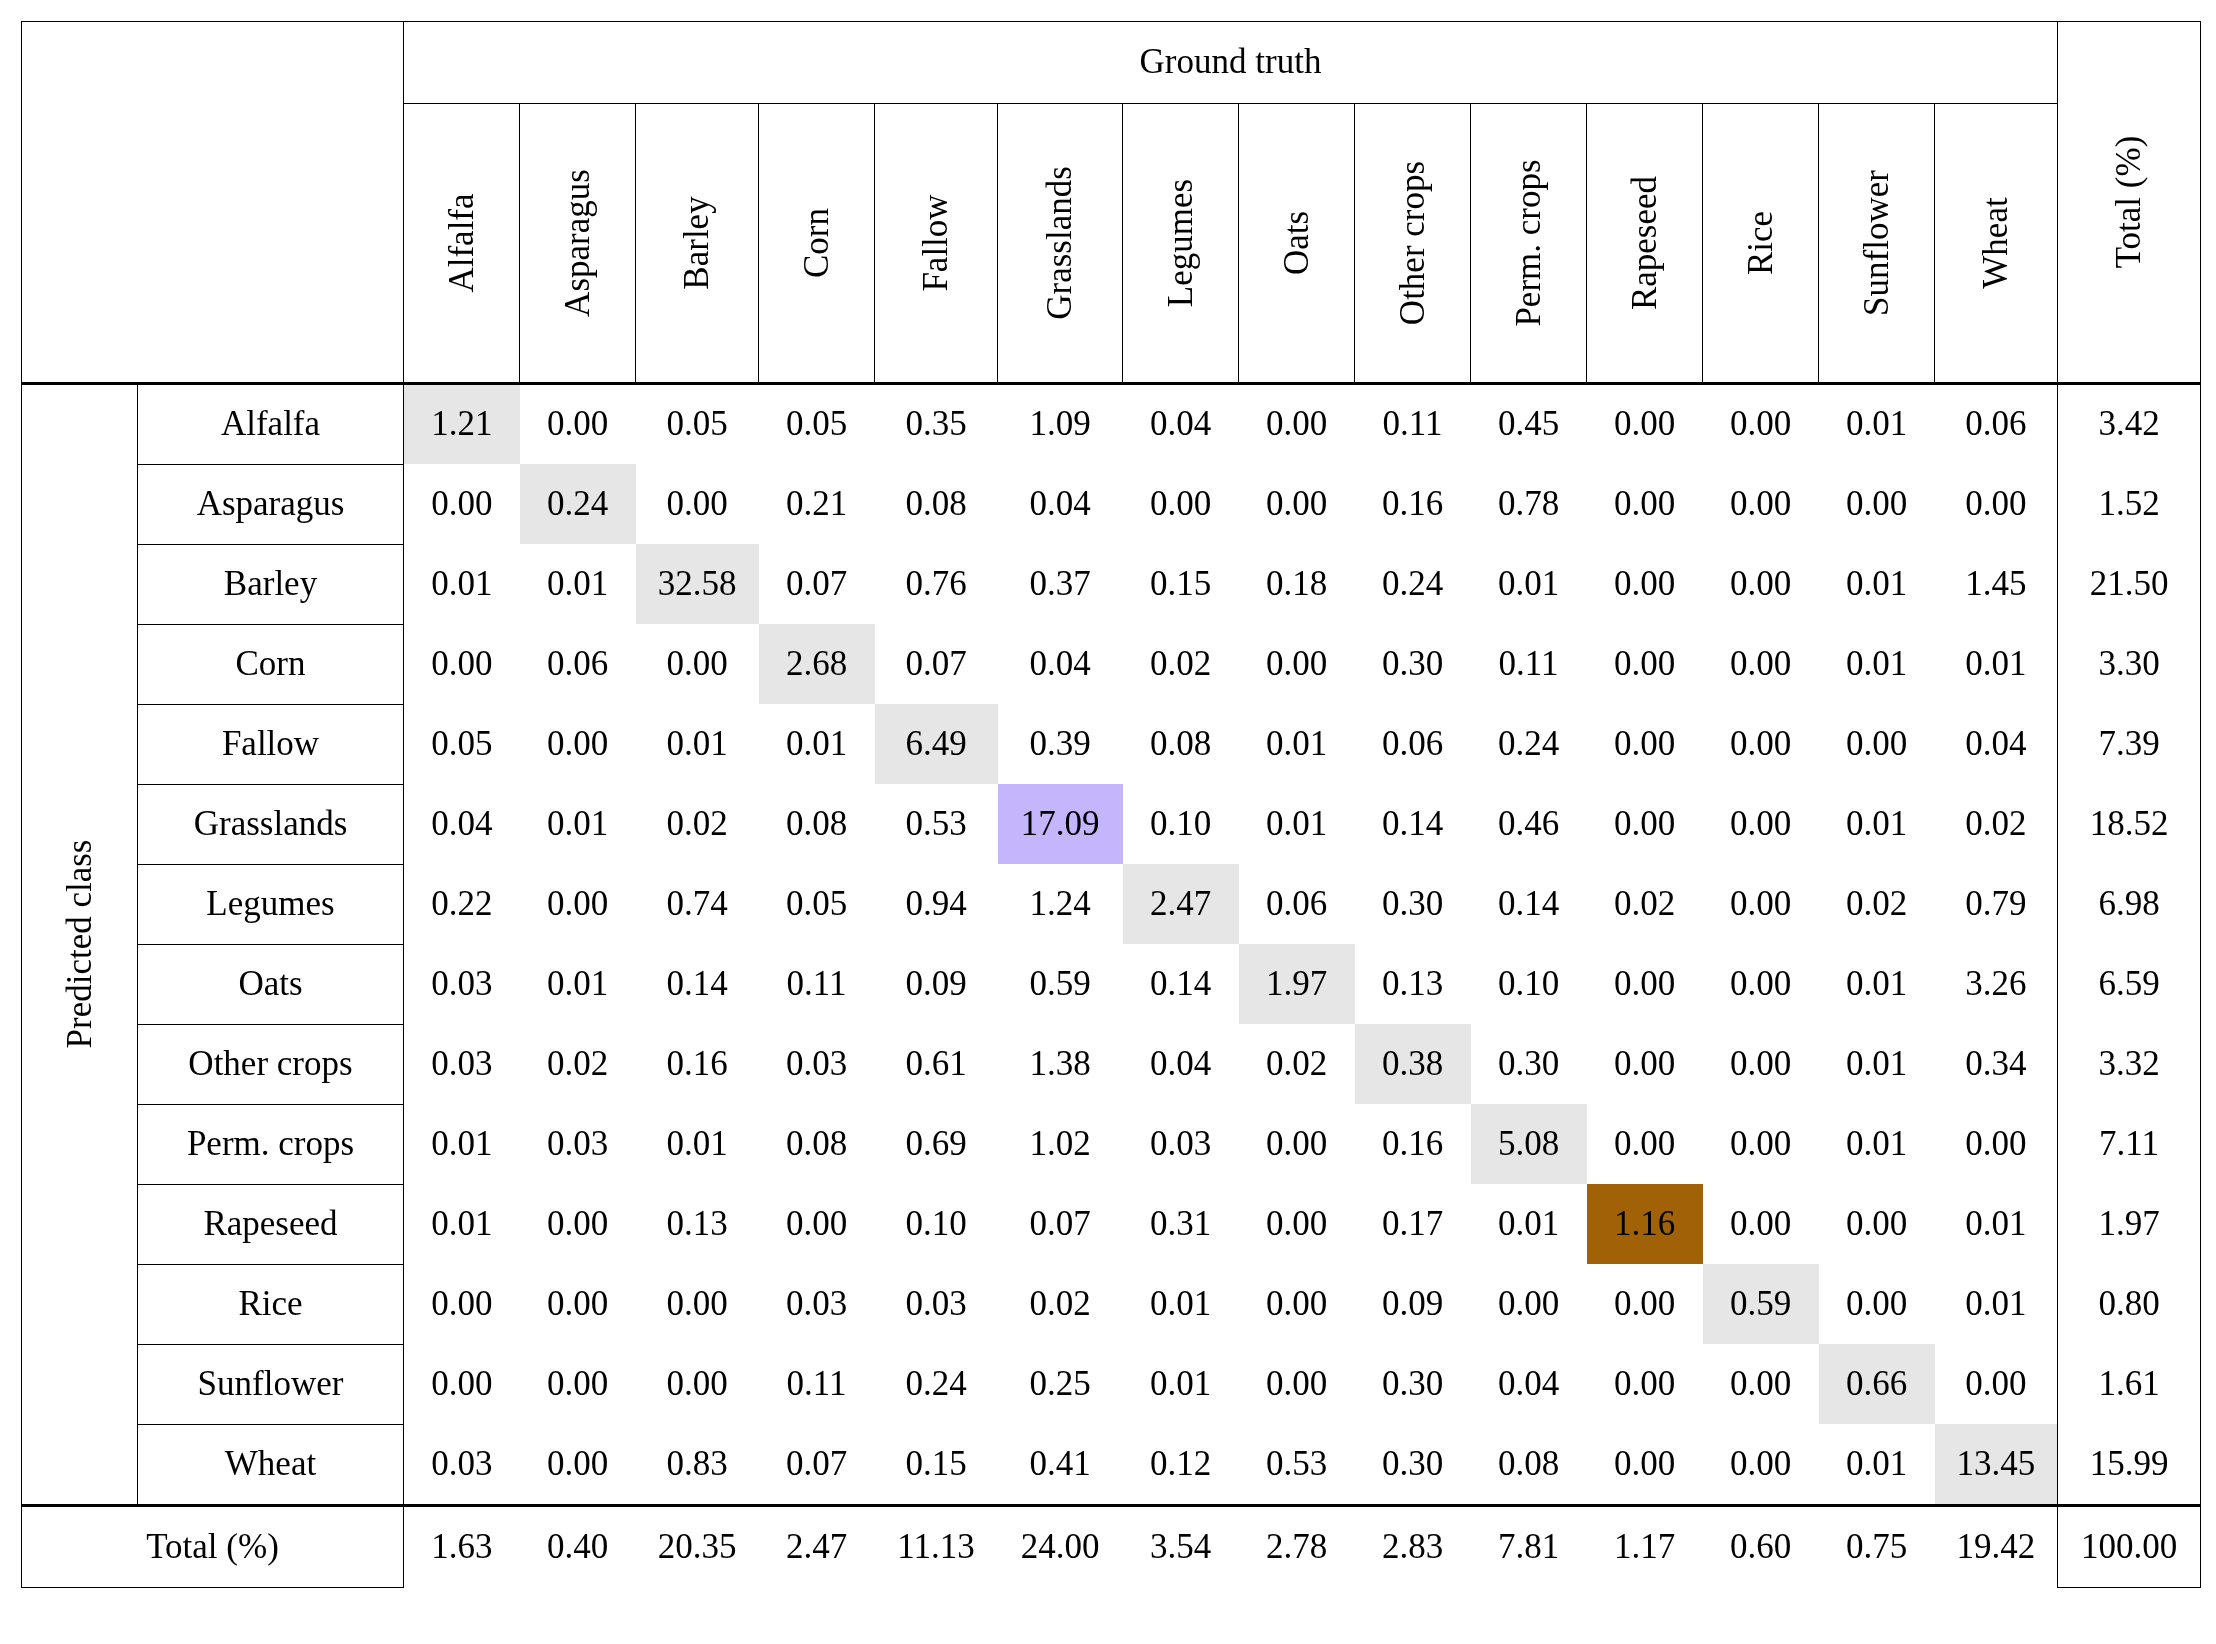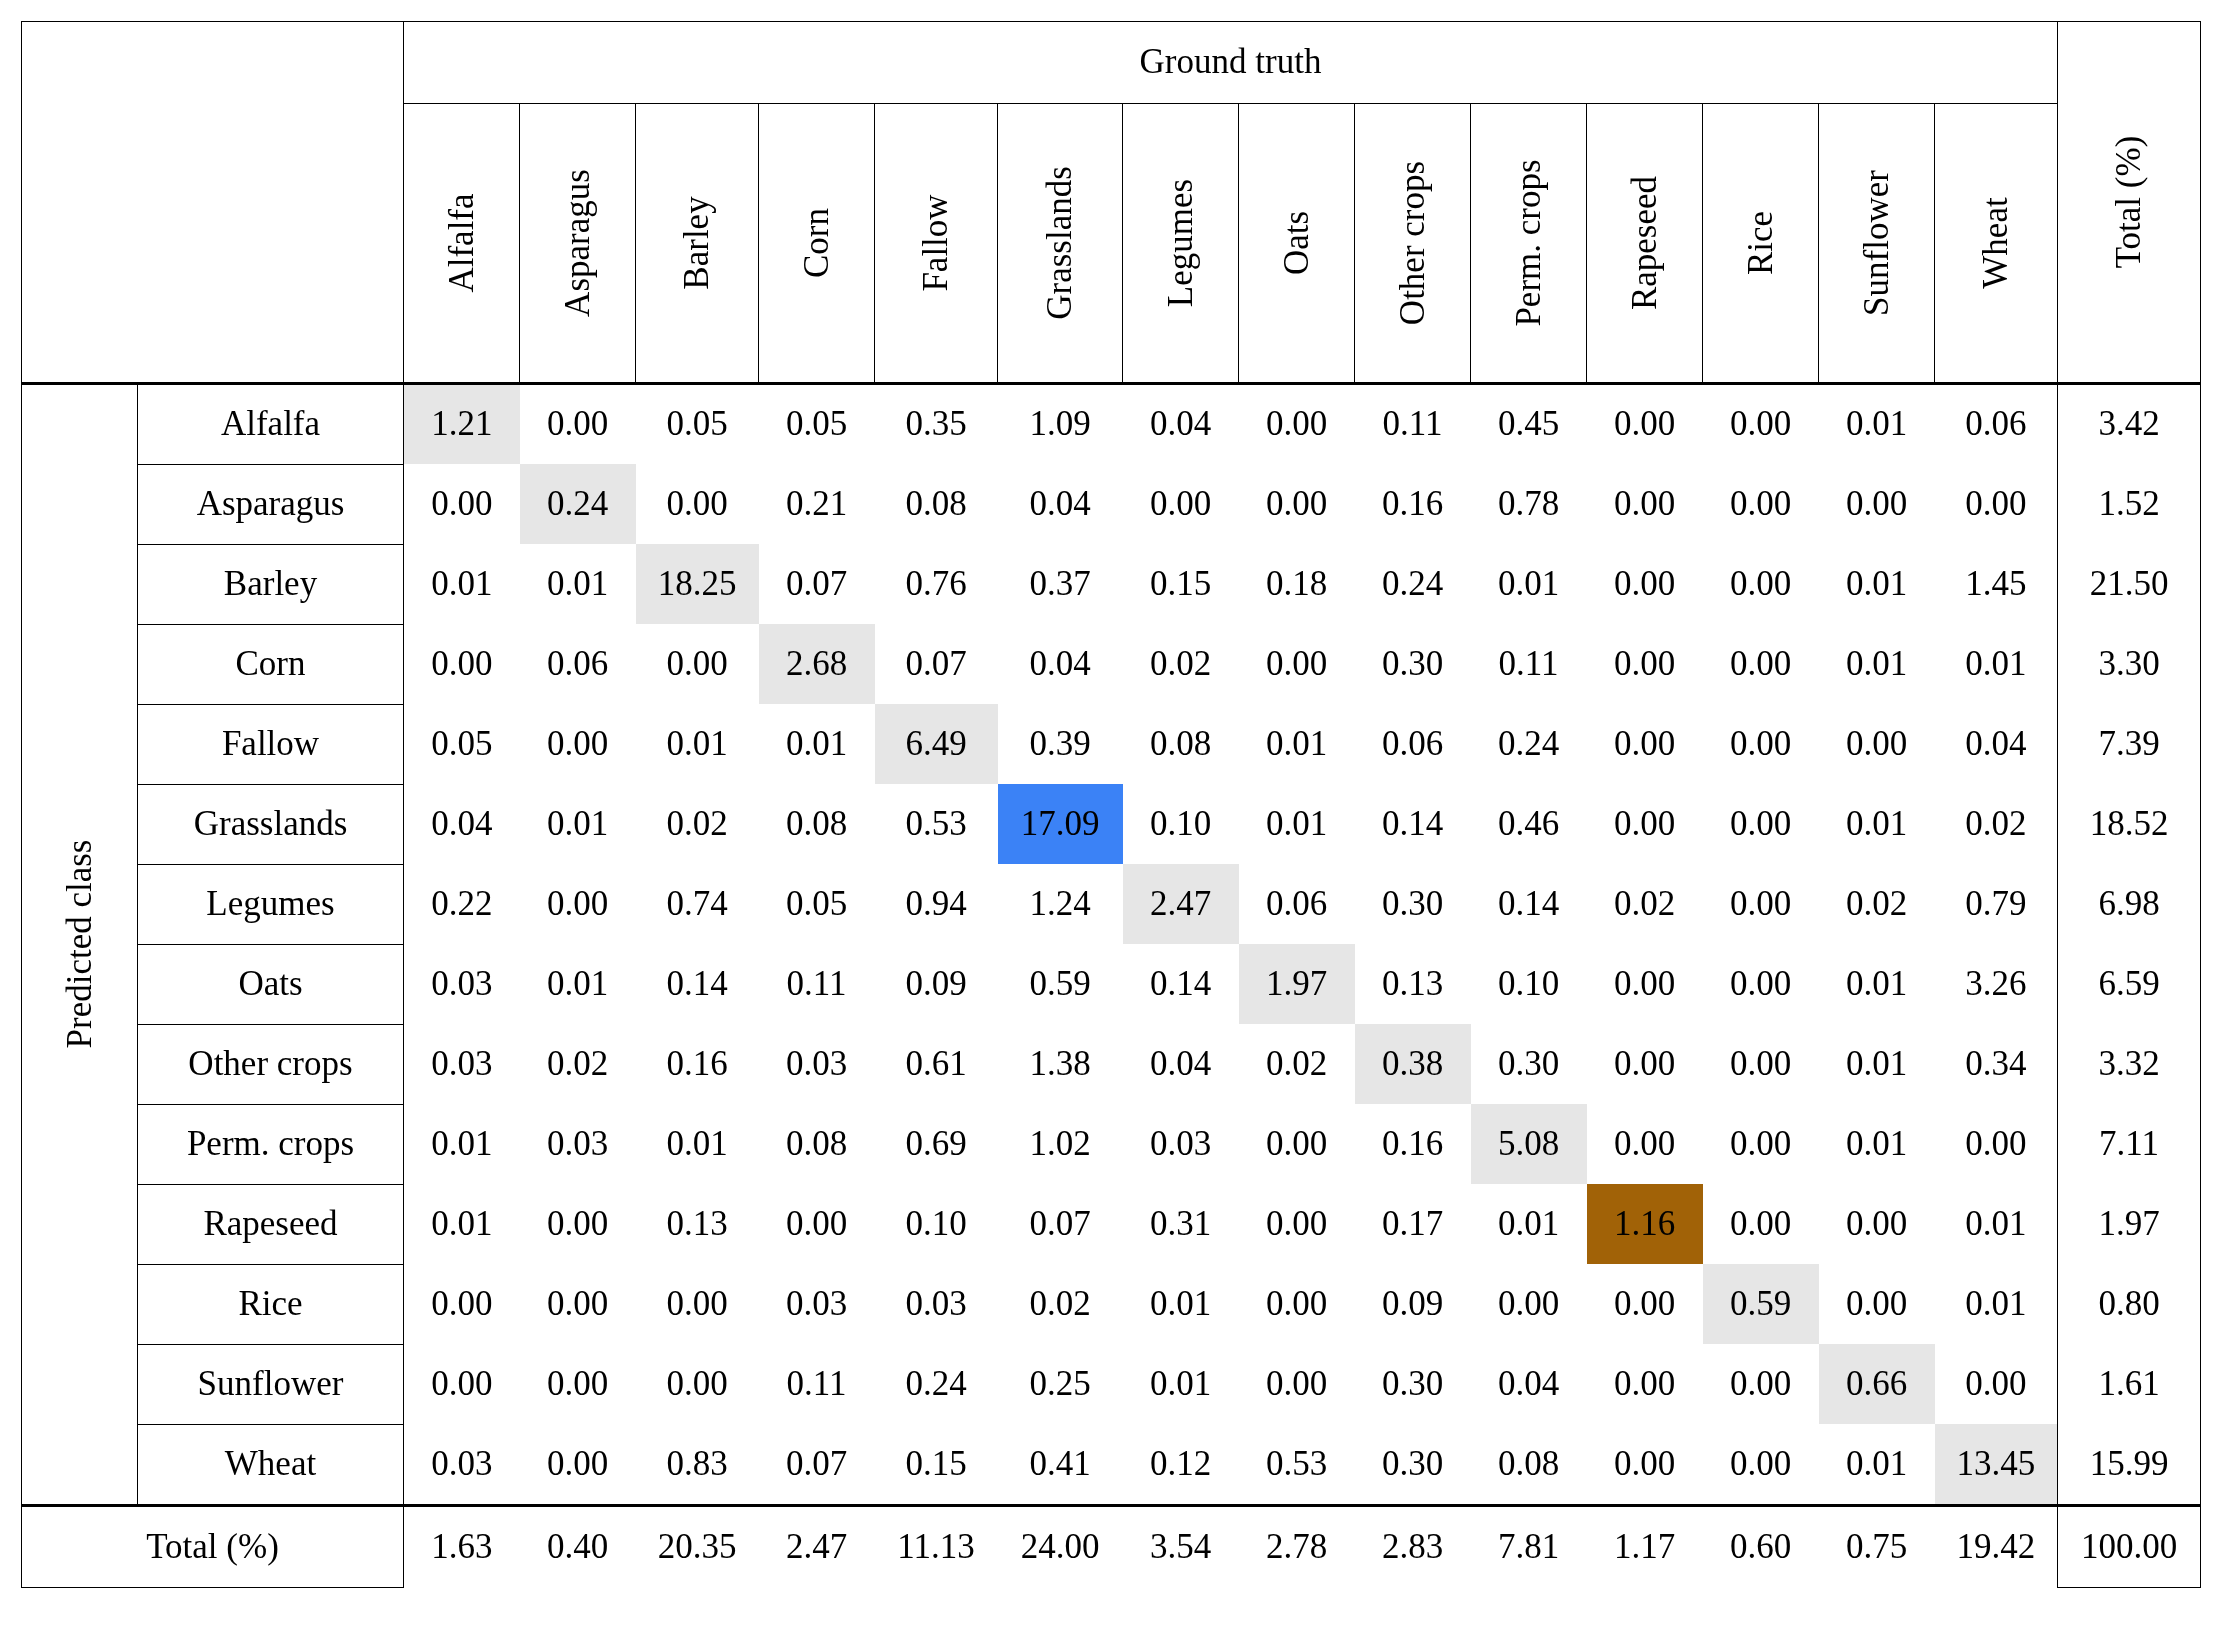--- a/index.html
+++ b/index.html
@@ -138,21 +138,21 @@
         <td class="datacell">0.00</td>
         <td class="datacell">0.00</td>
         <td class="datacell">0.00</td>
         <td class="datacell">0.00</td>
         <td class="total-col" style="border-top: none; border-bottom: none;">1.52</td>
       </tr>
       <tr class="row">
         <td class="rowlabel">Barley</td>
         <td class="datacell" style="border-left: 1.8px solid rgb(0, 0, 0);">0.01</td>
         <td class="datacell">0.01</td>
-        <td class="datacell diag" style="background: rgb(230, 230, 230);">18.25</td>
+        <td class="datacell diag" style="background: rgb(230, 230, 230);">32.58</td>
         <td class="datacell">0.07</td>
         <td class="datacell">0.76</td>
         <td class="datacell">0.37</td>
         <td class="datacell">0.15</td>
         <td class="datacell">0.18</td>
         <td class="datacell">0.24</td>
         <td class="datacell">0.01</td>
         <td class="datacell">0.00</td>
         <td class="datacell">0.00</td>
         <td class="datacell">0.01</td>
@@ -195,21 +195,21 @@
         <td class="datacell">0.04</td>
         <td class="total-col" style="border-top: none; border-bottom: none; text-align: center;">7.39</td>
       </tr>
       <tr class="row">
         <td class="rowlabel">Grasslands</td>
         <td class="datacell" style="border-left: 1.8px solid rgb(0, 0, 0);">0.04</td>
         <td class="datacell">0.01</td>
         <td class="datacell">0.02</td>
         <td class="datacell">0.08</td>
         <td class="datacell">0.53</td>
-        <td class="datacell diag" style="background: #3b82f6; margin-left: 9px;">17.09</td>
+        <td class="datacell diag" style="background: #c4b5fd; margin-left: 9px;">17.09</td>
         <td class="datacell">0.10</td>
         <td class="datacell">0.01</td>
         <td class="datacell">0.14</td>
         <td class="datacell">0.46</td>
         <td class="datacell">0.00</td>
         <td class="datacell">0.00</td>
         <td class="datacell">0.01</td>
         <td class="datacell">0.02</td>
         <td class="total-col" style="border-top: none; border-bottom: none;">18.52</td>
       </tr>

